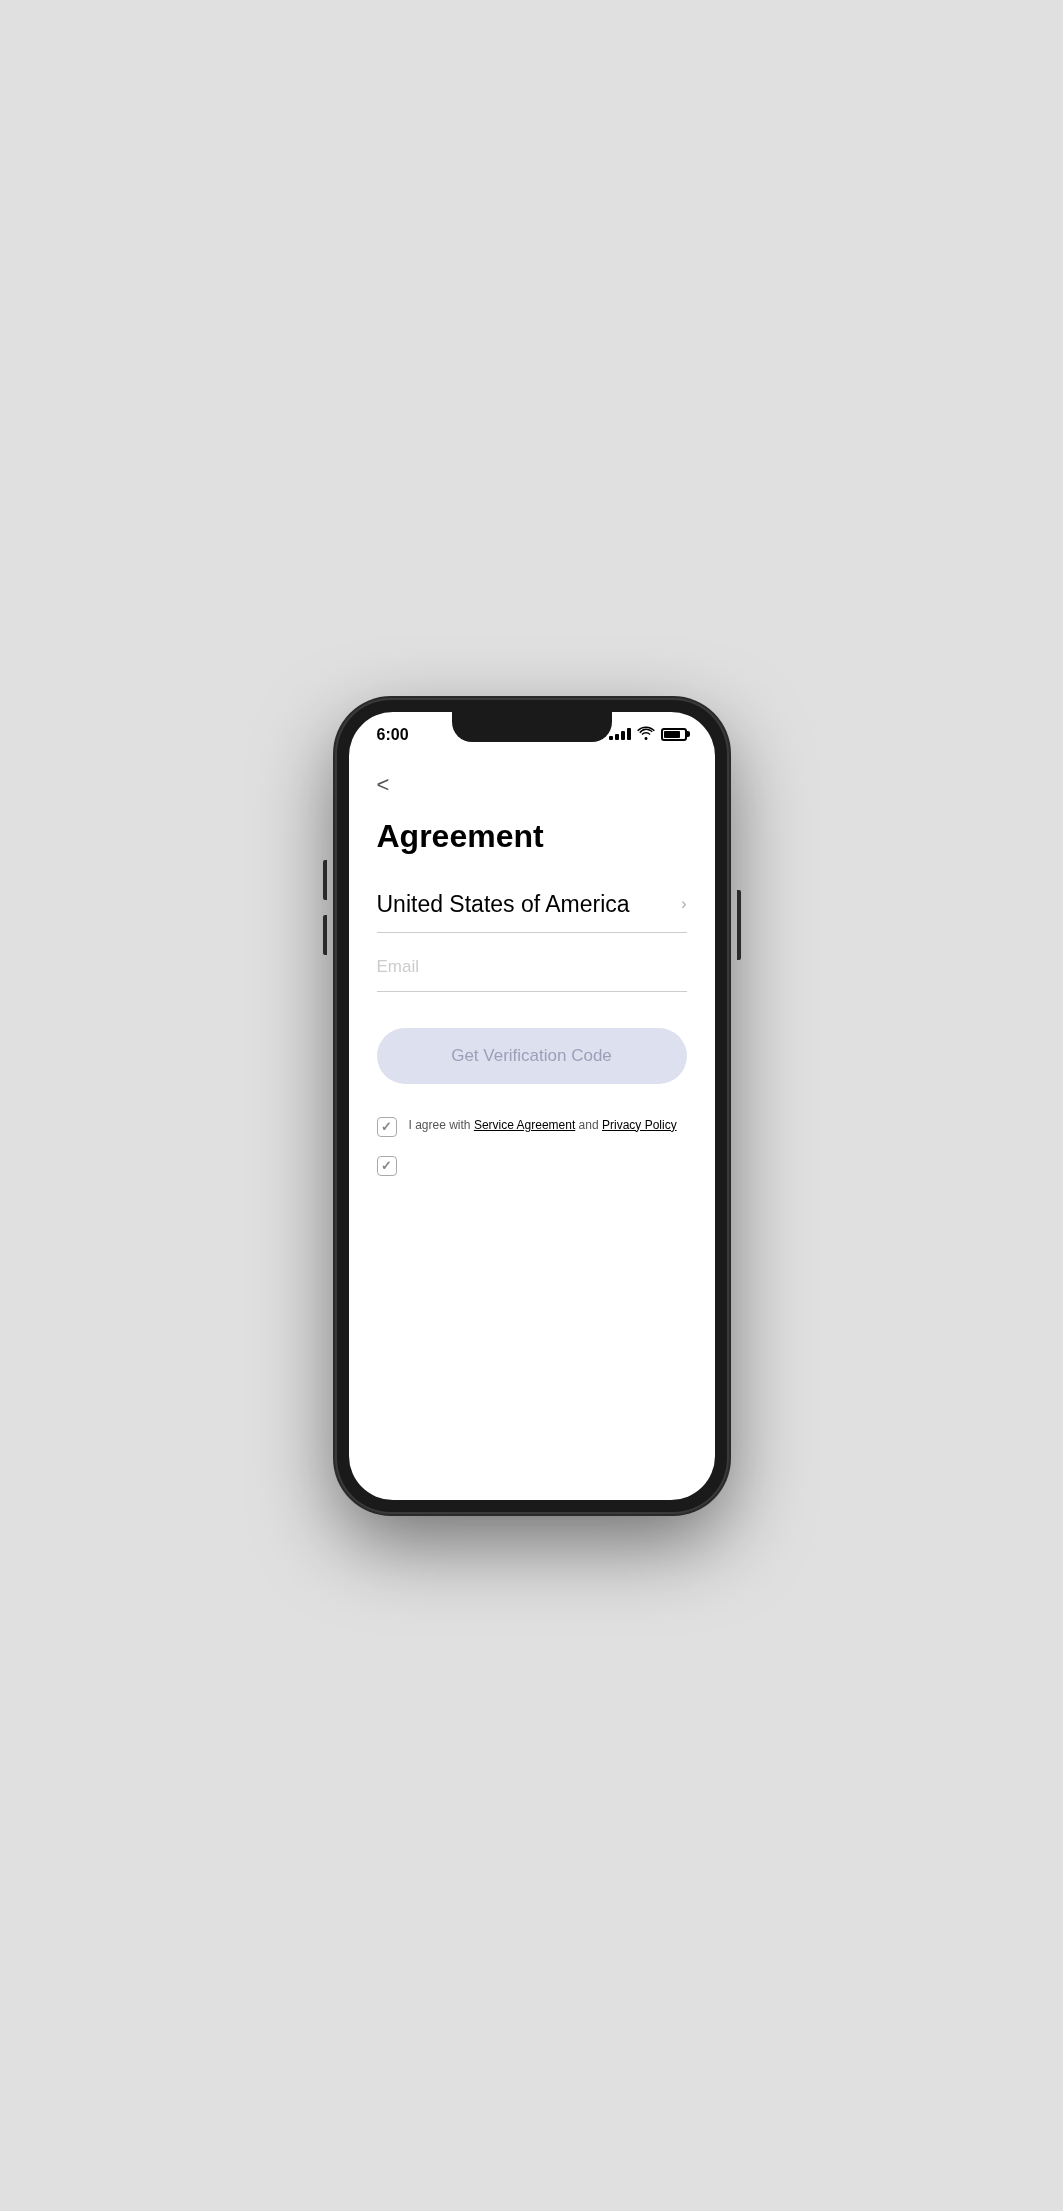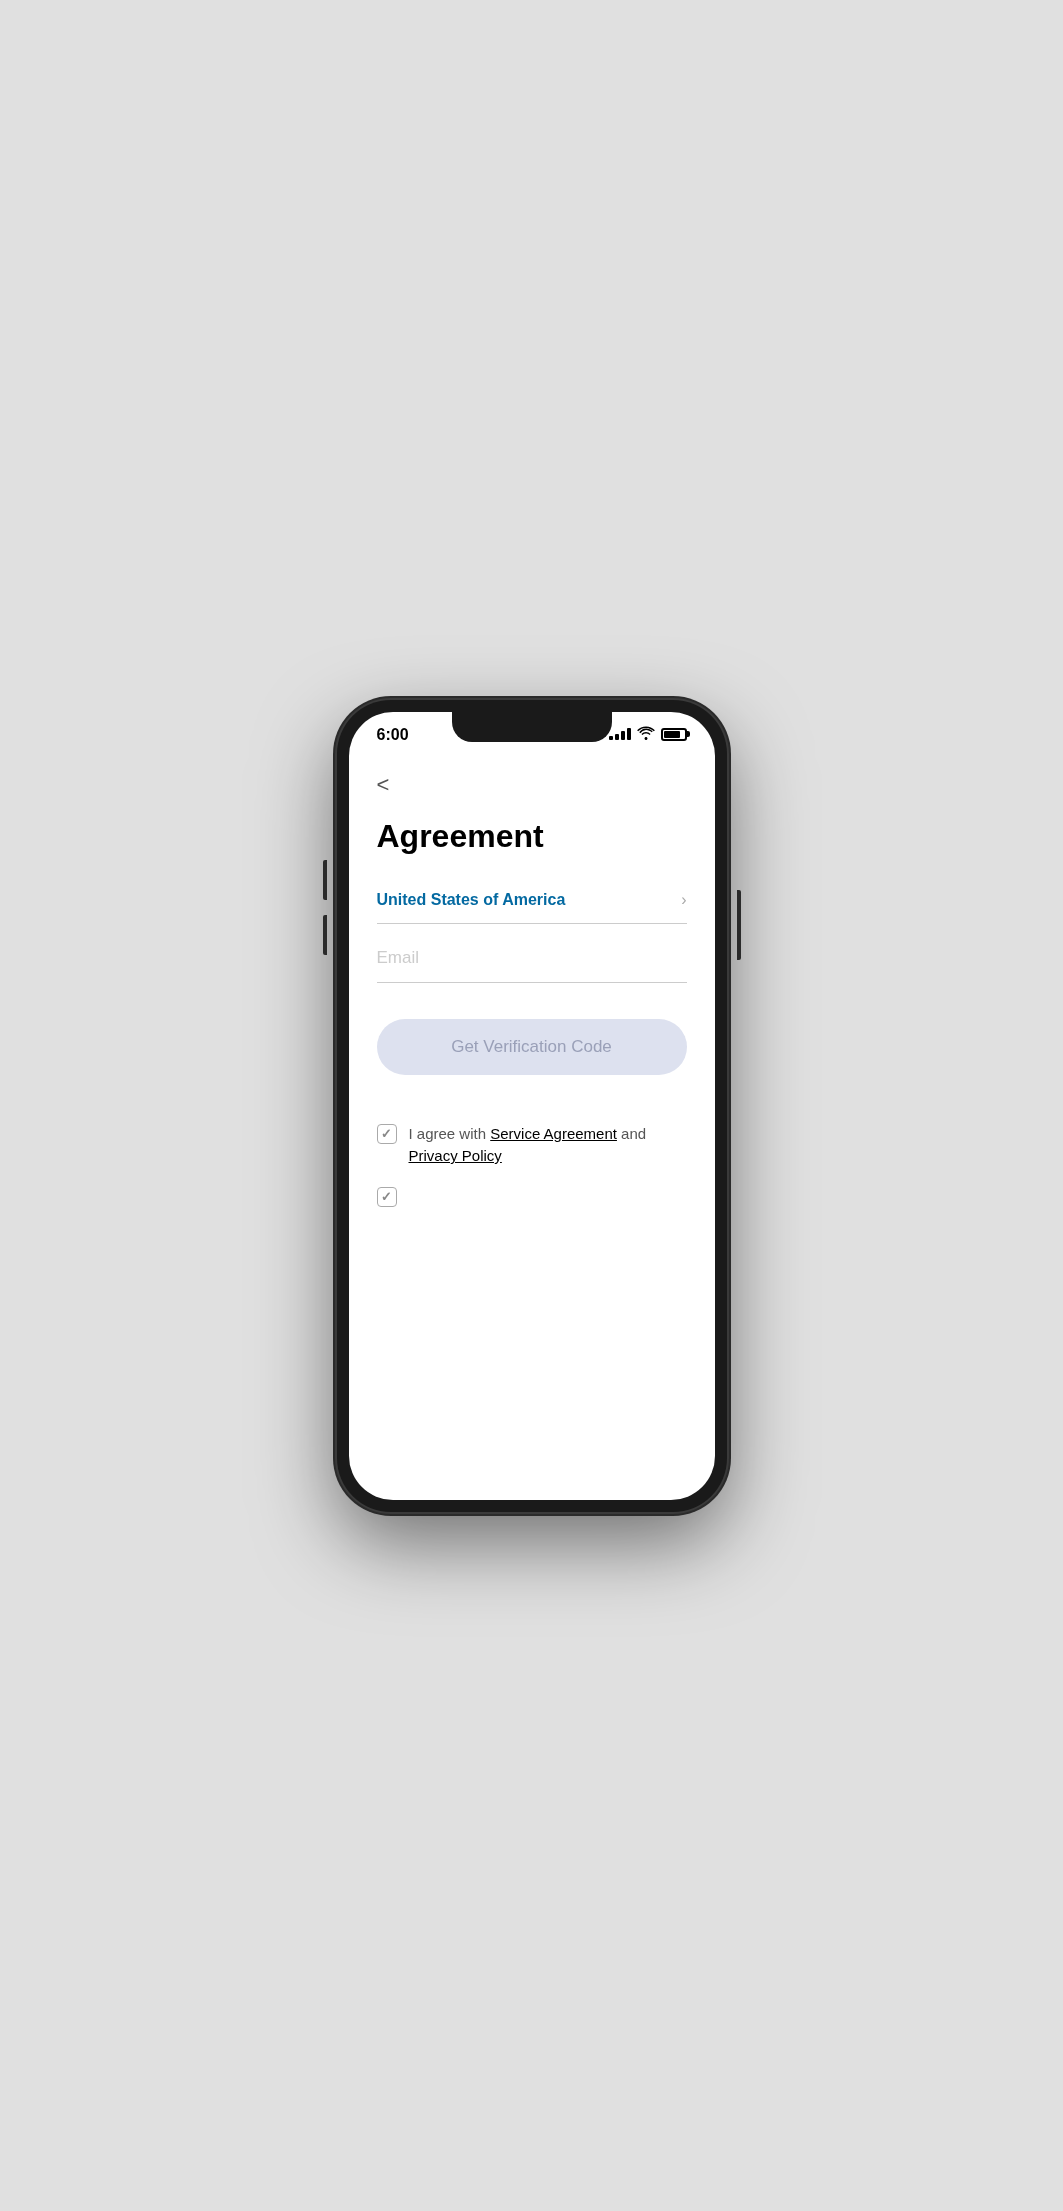--- a/index.html
+++ b/index.html
@@ -144,23 +144,22 @@
       display: flex;
       justify-content: space-between;
       align-items: center;
       padding-bottom: 14px;
       border-bottom: 1px solid #ccc;
       margin-bottom: 24px;
       cursor: pointer;
     }
 
     .country-name {
-      font-size: 16px;
-      color: #0369a1;
-      font-weight: bold;
+      font-size: 23px;
+      color: #000000;
     }
 
     .chevron-right {
       color: #aaa;
       font-size: 16px;
     }
 
     
     .email-input-wrapper {
       padding-bottom: 14px;
@@ -185,21 +184,21 @@
     .cta-button {
       width: 100%;
       padding: 18px;
       background: #dde1ef;
       border: none;
       border-radius: 30px;
       font-size: 17px;
       font-weight: 500;
       color: #9aa0b8;
       cursor: not-allowed;
-      margin-bottom: 48px;
+      margin-bottom: 32px;
     }
 
     
     .checkbox-group {
       display: flex;
       flex-direction: column;
       gap: 18px;
     }
 
     .checkbox-item {
@@ -227,21 +226,21 @@
       border-color: #aaa;
     }
 
     .checkmark {
       color: #888;
       font-size: 13px;
       font-weight: 700;
     }
 
     .checkbox-label {
-      font-size: 15px;
+      font-size: 12px;
       color: #555;
       line-height: 1.5;
     }
 
     .link-text {
       text-decoration: underline;
       color: #000;
       font-weight: 500;
     }
 

